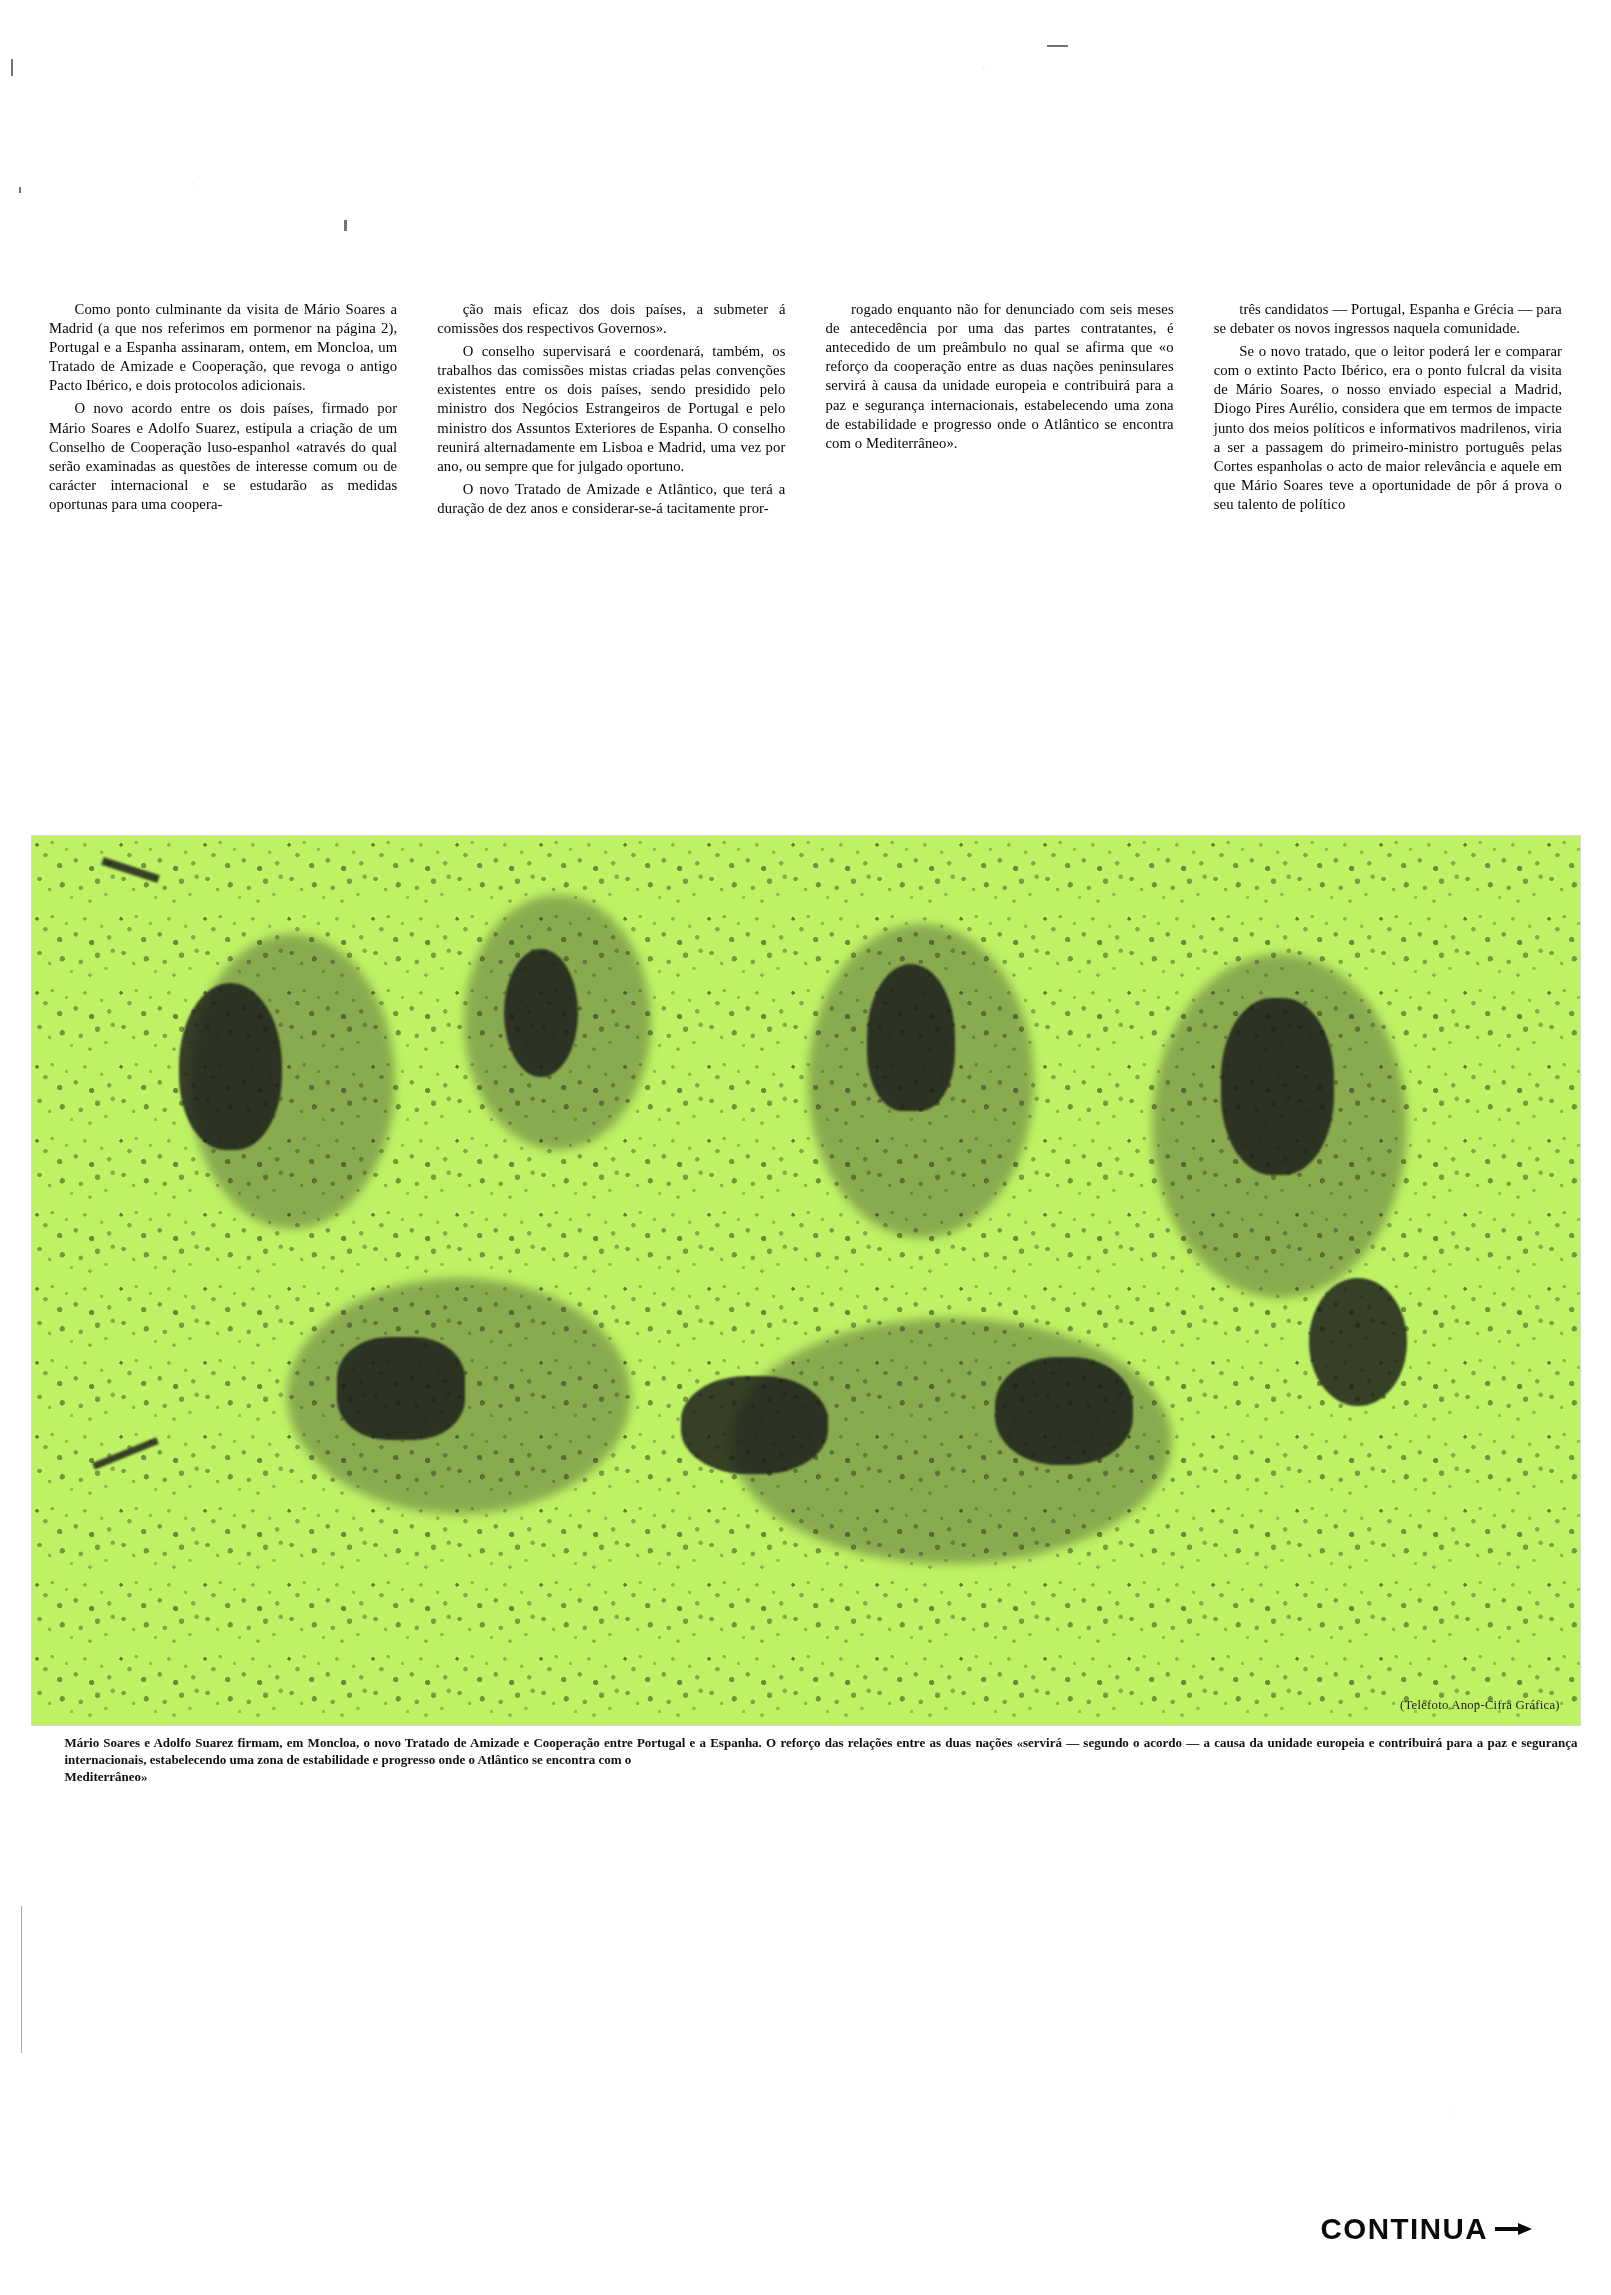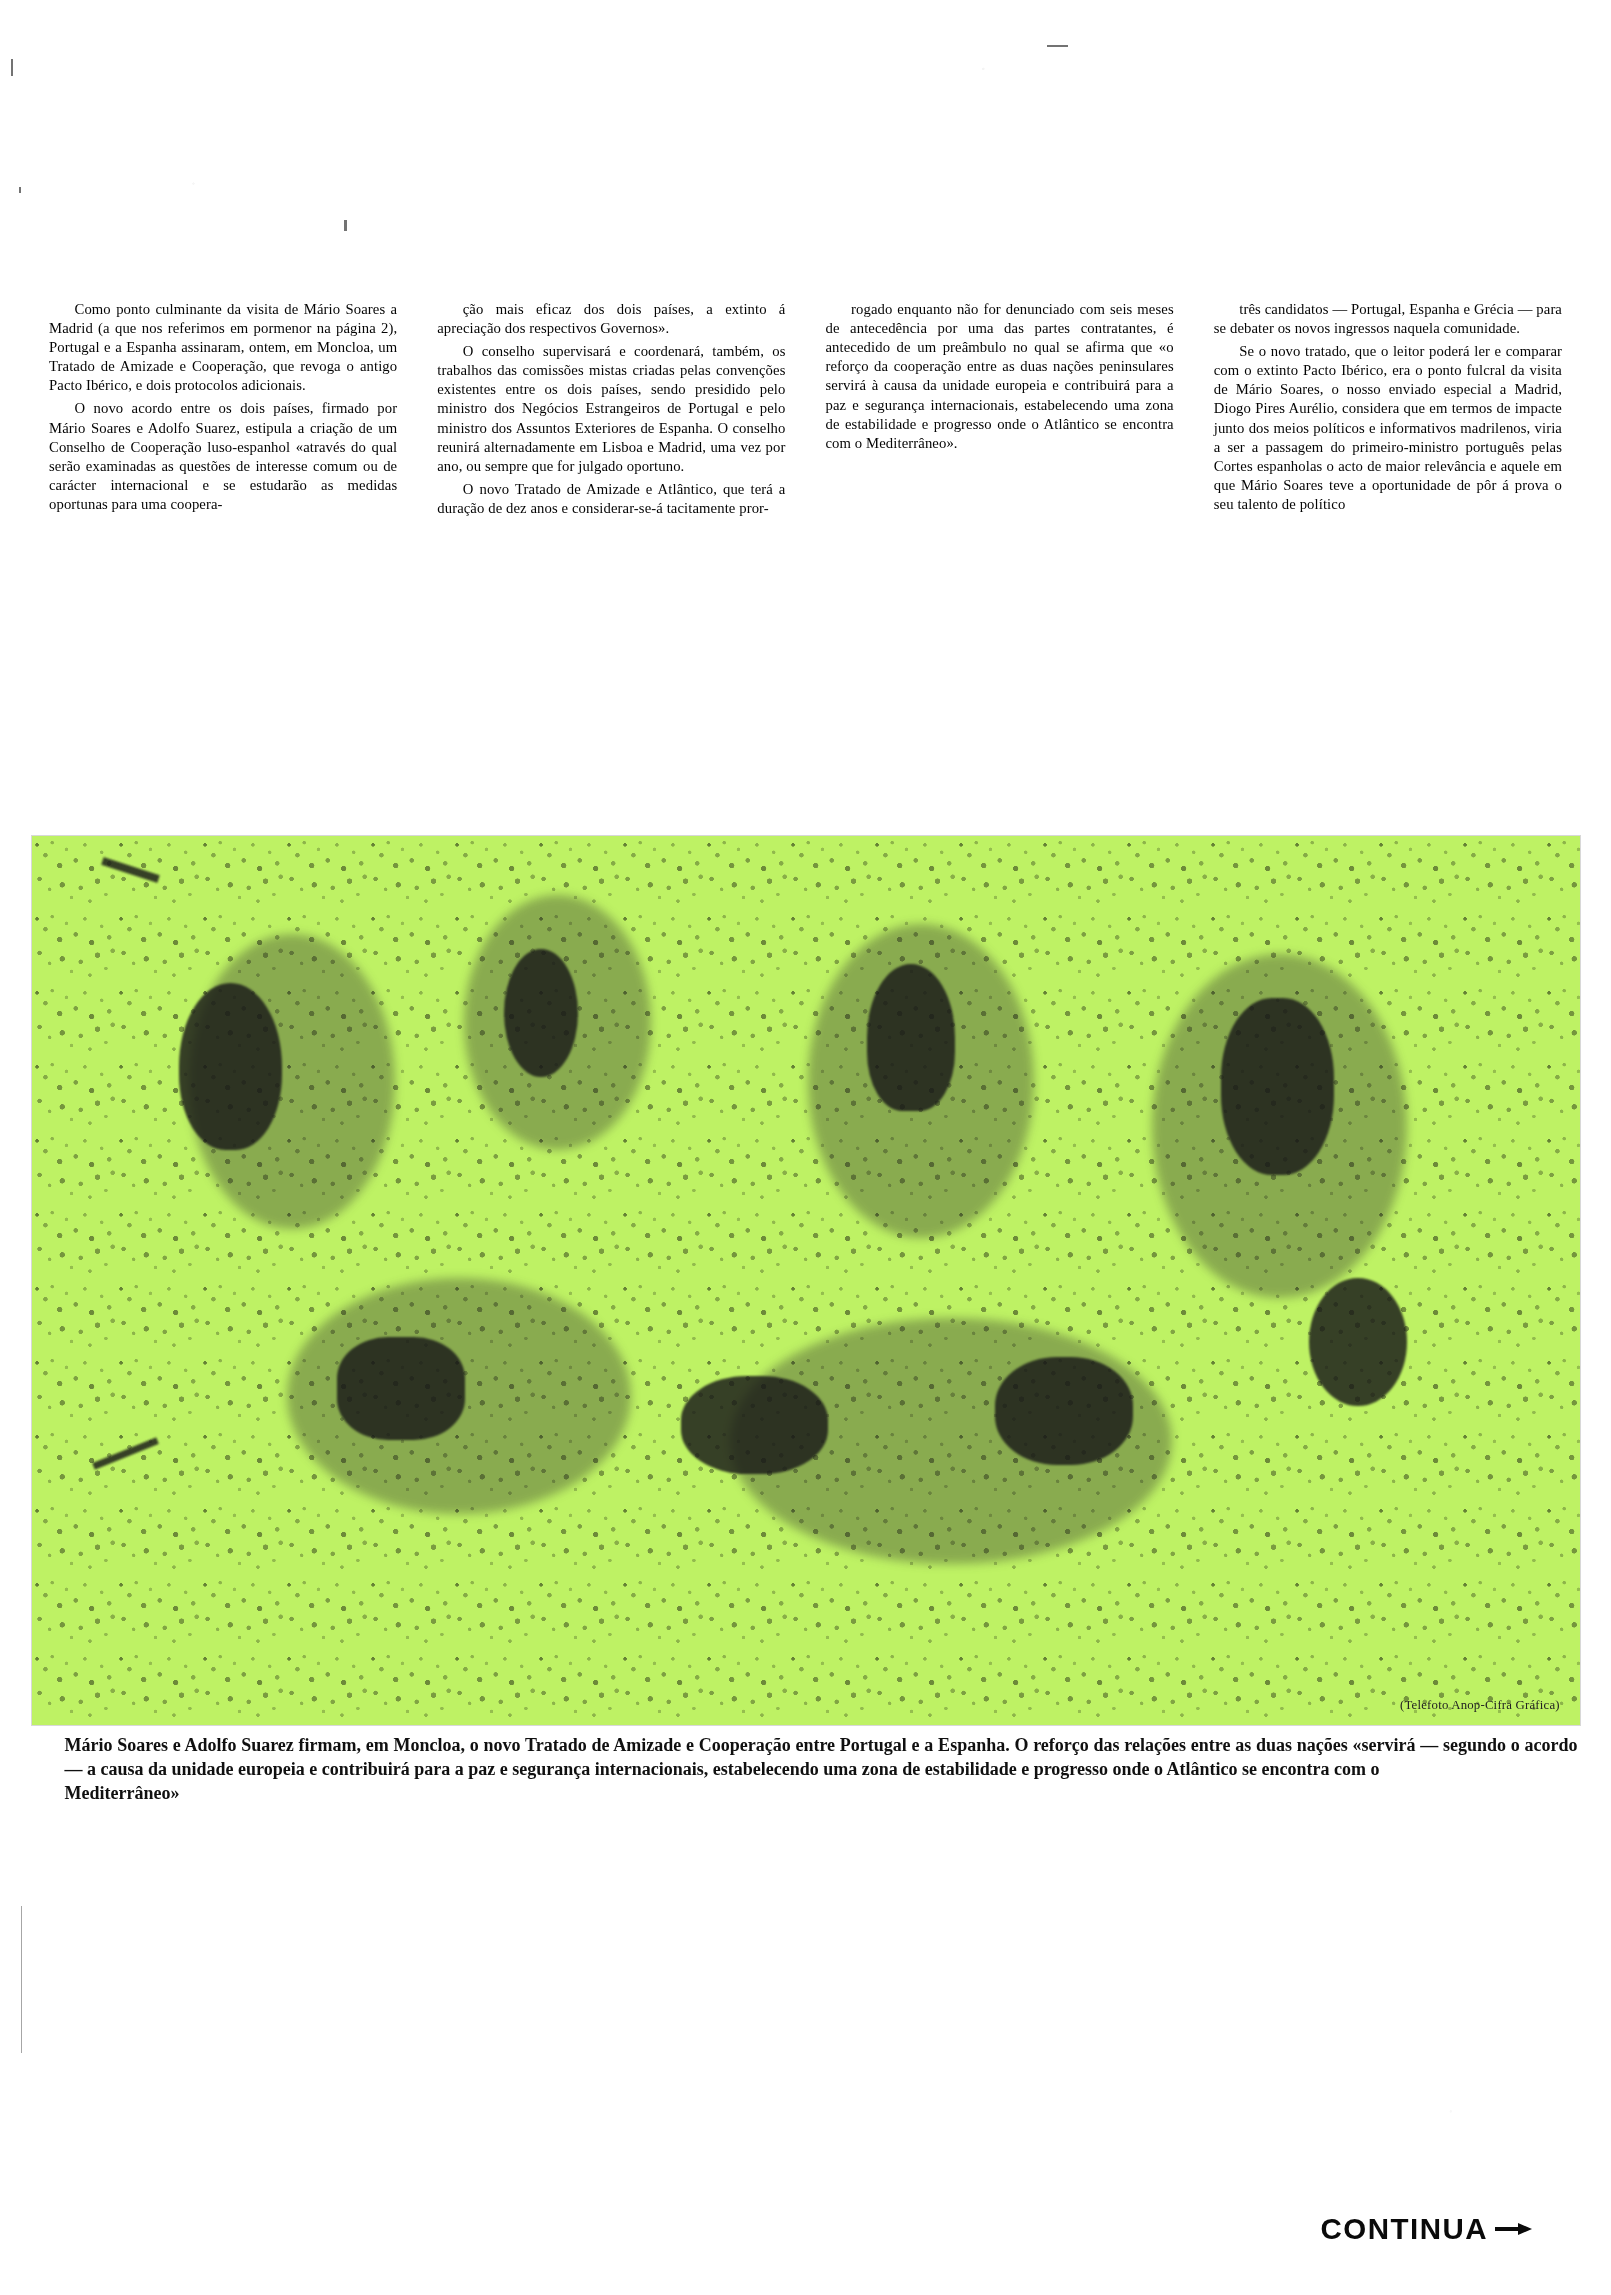--- a/index.html
+++ b/index.html
@@ -126,21 +126,21 @@
     bottom: 11.8px;
     font-size: 12.8px;
     color: #222;
     letter-spacing: 0.2px;
   }
   .caption {
     position: absolute;
     left: 34px;
     top: 899px;
     width: 1513px;
-    font-size: 18px;
+    font-size: 13px;
     line-height: 1.32;
     font-weight: bold;
     color: #101010;
     text-align: justify;
   }
   .caption .cap-last {
     display: block;
   }
 
   
@@ -208,21 +208,21 @@
   <div class="spine-line"></div>
 
   <div class="article">
 
     <div class="col">
       <p class="first">Como ponto culminante da visita de Mário Soares a Madrid (a que nos referimos em pormenor na página 2), Portugal e a Espanha assinaram, ontem, em Moncloa, um Tratado de Amizade e Cooperação, que revoga o antigo Pacto Ibérico, e dois protocolos adicionais.</p>
       <p>O novo acordo entre os dois países, firmado por Mário Soares e Adolfo Suarez, estipula a criação de um Conselho de Cooperação luso-espanhol «através do qual serão examinadas as questões de interesse comum ou de carácter internacional e se estudarão as medidas oportunas para uma coopera-</p>
     </div>
 
     <div class="col">
-      <p class="first">ção mais eficaz dos dois países, a extinto á apreciação dos respectivos Governos».</p>
+      <p class="first">ção mais eficaz dos dois países, a submeter á comissões dos respectivos Governos».</p>
       <p>O conselho supervisará e coordenará, também, os trabalhos das comissões mistas criadas pelas convenções existentes entre os dois países, sendo presidido pelo ministro dos Negócios Estrangeiros de Portugal e pelo ministro dos Assuntos Exteriores de Espanha. O conselho reunirá alternadamente em Lisboa e Madrid, uma vez por ano, ou sempre que for julgado oportuno.</p>
       <p>O novo Tratado de Amizade e Atlântico, que terá a duração de dez anos e considerar-se-á tacitamente pror-</p>
     </div>
 
     <div class="col">
       <p class="first">rogado enquanto não for denunciado com seis meses de antecedência por uma das partes contratantes, é antecedido de um preâmbulo no qual se afirma que «o reforço da cooperação entre as duas nações peninsulares servirá à causa da unidade europeia e contribuirá para a paz e segurança internacionais, estabelecendo uma zona de estabilidade e progresso onde o Atlântico se encontra com o Mediterrâneo».</p>
     </div>
 
     <div class="col">
       <p class="first">três candidatos — Portugal, Espanha e Grécia — para se debater os novos ingressos naquela comunidade.</p>

